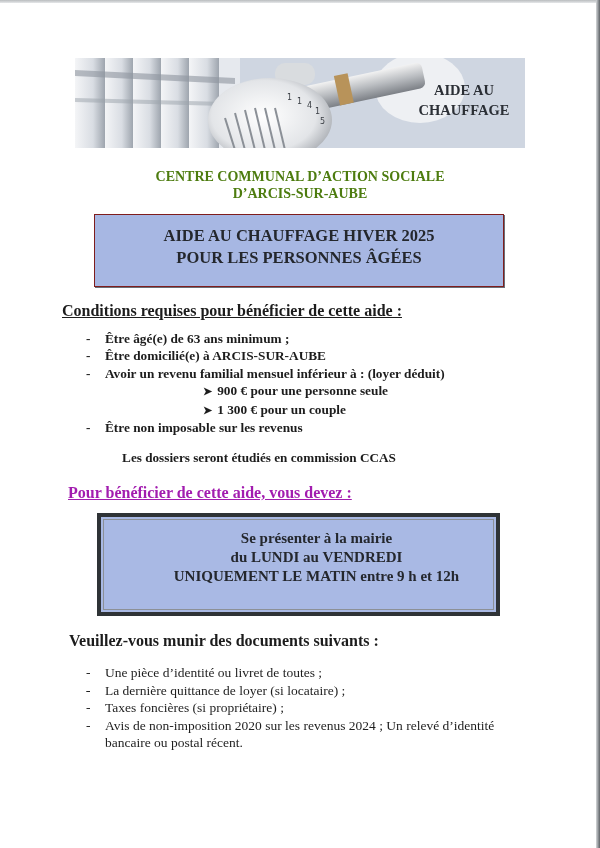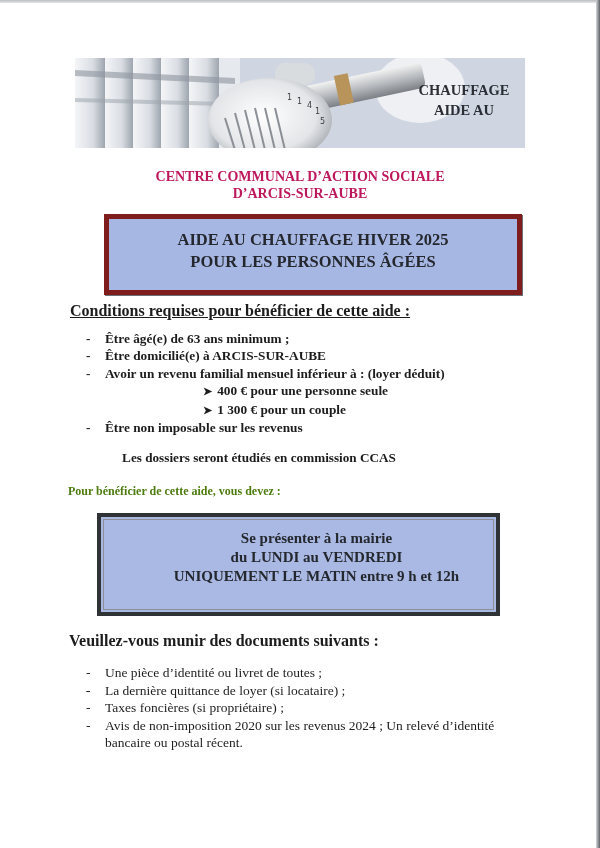--- a/index.html
+++ b/index.html
@@ -11,41 +11,41 @@
                 background:linear-gradient(90deg,#d6d8da,#8c9094 60%,#5e6165); }
 
   
   .banner { position:absolute; left:75px; top:58px; width:450px; height:90px; overflow:hidden;
             background:linear-gradient(90deg,#e9ecf1 0%,#dfe3ea 40%,#c8cfdb 70%,#d3d8e2 100%); }
   .banner svg { position:absolute; left:0; top:0; }
   .banner-title { position:absolute; right:6px; top:22px; width:110px; text-align:center;
                   font-weight:bold; font-size:14.5px; line-height:20px; color:#2b2f35; }
 
   .org { position:absolute; left:0; width:600px; text-align:center; font-weight:bold;
-         font-size:14px; line-height:17px; color:#be185d; }
+         font-size:14px; line-height:17px; color:#4d7c0f; }
 
-  .box1 { position:absolute; left:104px; top:214px; width:408px; height:71px;
-          background:#a7b7e3; border:5px solid #7f1d1d; box-shadow:1px 1px 0 #6b6f77; }
+  .box1 { position:absolute; left:94px; top:214px; width:408px; height:71px;
+          background:#a7b7e3; border:1px solid #7f1d1d; box-shadow:1px 1px 0 #6b6f77; }
   .box1 div { text-align:center; font-weight:bold; font-size:16.5px; color:#24272d; }
   .box1 .l1 { margin-top:10px; line-height:22px; }
   .box1 .l2 { margin-top:0; line-height:22px; }
 
-  .h-cond { position:absolute; left:70px; top:302px; font-weight:bold; font-size:16px;
+  .h-cond { position:absolute; left:62px; top:302px; font-weight:bold; font-size:16px;
             text-decoration:underline; color:#1c1c1c; }
 
   ul.cond { position:absolute; left:86px; top:330px; margin:0; padding:0; list-style:none;
             font-weight:bold; font-size:13.3px; line-height:17.4px; color:#1c1c1c; }
   ul.cond li { position:relative; padding-left:19px; white-space:nowrap; }
   ul.cond li .dash { position:absolute; left:0; top:0; }
   ul.cond li.sub { padding-left:117px; }
   ul.cond li.sub .arrow { font-size:11px; margin-right:5px; }
 
   .note { position:absolute; left:0; width:476px; top:450px; padding-left:42px; box-sizing:border-box;
           text-align:center; font-weight:bold; font-size:13.2px; color:#1c1c1c; }
-  .h-must { position:absolute; left:68px; top:484px; font-weight:bold; font-size:12px; color:#4d7c0f; }
+  .h-must { position:absolute; left:68px; top:484px; font-weight:bold; font-size:16px; color:#a21caf;text-decoration:underline; }
 
   .box2 { position:absolute; left:97px; top:513px; width:403px; height:103px;
           background:#a9b9e4; border:4px solid #2f3336; outline:1px solid #8c9096; outline-offset:-7px;
           box-sizing:border-box; }
   .box2 .inner { position:absolute; left:0; right:0; top:12px; text-align:center;
                  font-weight:bold; font-size:15px; line-height:19px; color:#24272d;padding-left:36px; }
 
   .h-docs { position:absolute; left:69px; top:632px; font-weight:bold; font-size:16px; color:#1c1c1c; }
   ul.docs { position:absolute; left:86px; top:664px; width:440px; margin:0; padding:0; list-style:none;
             font-size:13.5px; line-height:17.6px; color:#1e1e1e; }
@@ -107,39 +107,39 @@
     </g>
     <g fill="#3c4046" font-size="8" font-family="DejaVu Sans, sans-serif">
       <text x="212" y="42">1</text>
         <text x="222" y="46">1</text>
       <text x="232" y="50">4</text>
         <text x="240" y="56">1</text>
         <text x="245" y="66">5</text>
     </g>
   </svg>
   <div class="banner-title">
+    <div>AIDE AU</div>
     <div>CHAUFFAGE</div>
-    <div>AIDE AU</div>
   </div>
 </div>
 
 <div class="org" style="top:168px">CENTRE COMMUNAL D’ACTION SOCIALE</div>
 <div class="org" style="top:185px">D’ARCIS-SUR-AUBE</div>
 
 <div class="box1">
   <div class="l1">AIDE AU CHAUFFAGE HIVER 2025</div>
   <div class="l2">POUR LES PERSONNES ÂGÉES</div>
 </div>
 
 <div class="h-cond">Conditions requises pour bénéficier de cette aide :</div>
 <ul class="cond">
   <li><span class="dash">-</span><span>Être âgé(e) de 63 ans minimum ;</span></li>
   <li><span class="dash">-</span><span>Être domicilié(e) à ARCIS-SUR-AUBE</span></li>
   <li><span class="dash">-</span><span>Avoir un revenu familial mensuel inférieur à : (loyer déduit)</span></li>
-  <li class="sub"><span class="arrow">➤</span><span>400 € pour une personne seule</span></li>
+  <li class="sub"><span class="arrow">➤</span><span>900 € pour une personne seule</span></li>
   <li class="sub"><span class="arrow">➤</span><span>1 300 € pour un couple</span></li>
   <li><span class="dash">-</span><span>Être non imposable sur les revenus</span></li>
 </ul>
 
 <div class="note">Les dossiers seront étudiés en commission CCAS</div>
 <div class="h-must">Pour bénéficier de cette aide, vous devez :</div>
 
 <div class="box2">
   <div class="inner">
     <div>Se présenter à la mairie</div>

